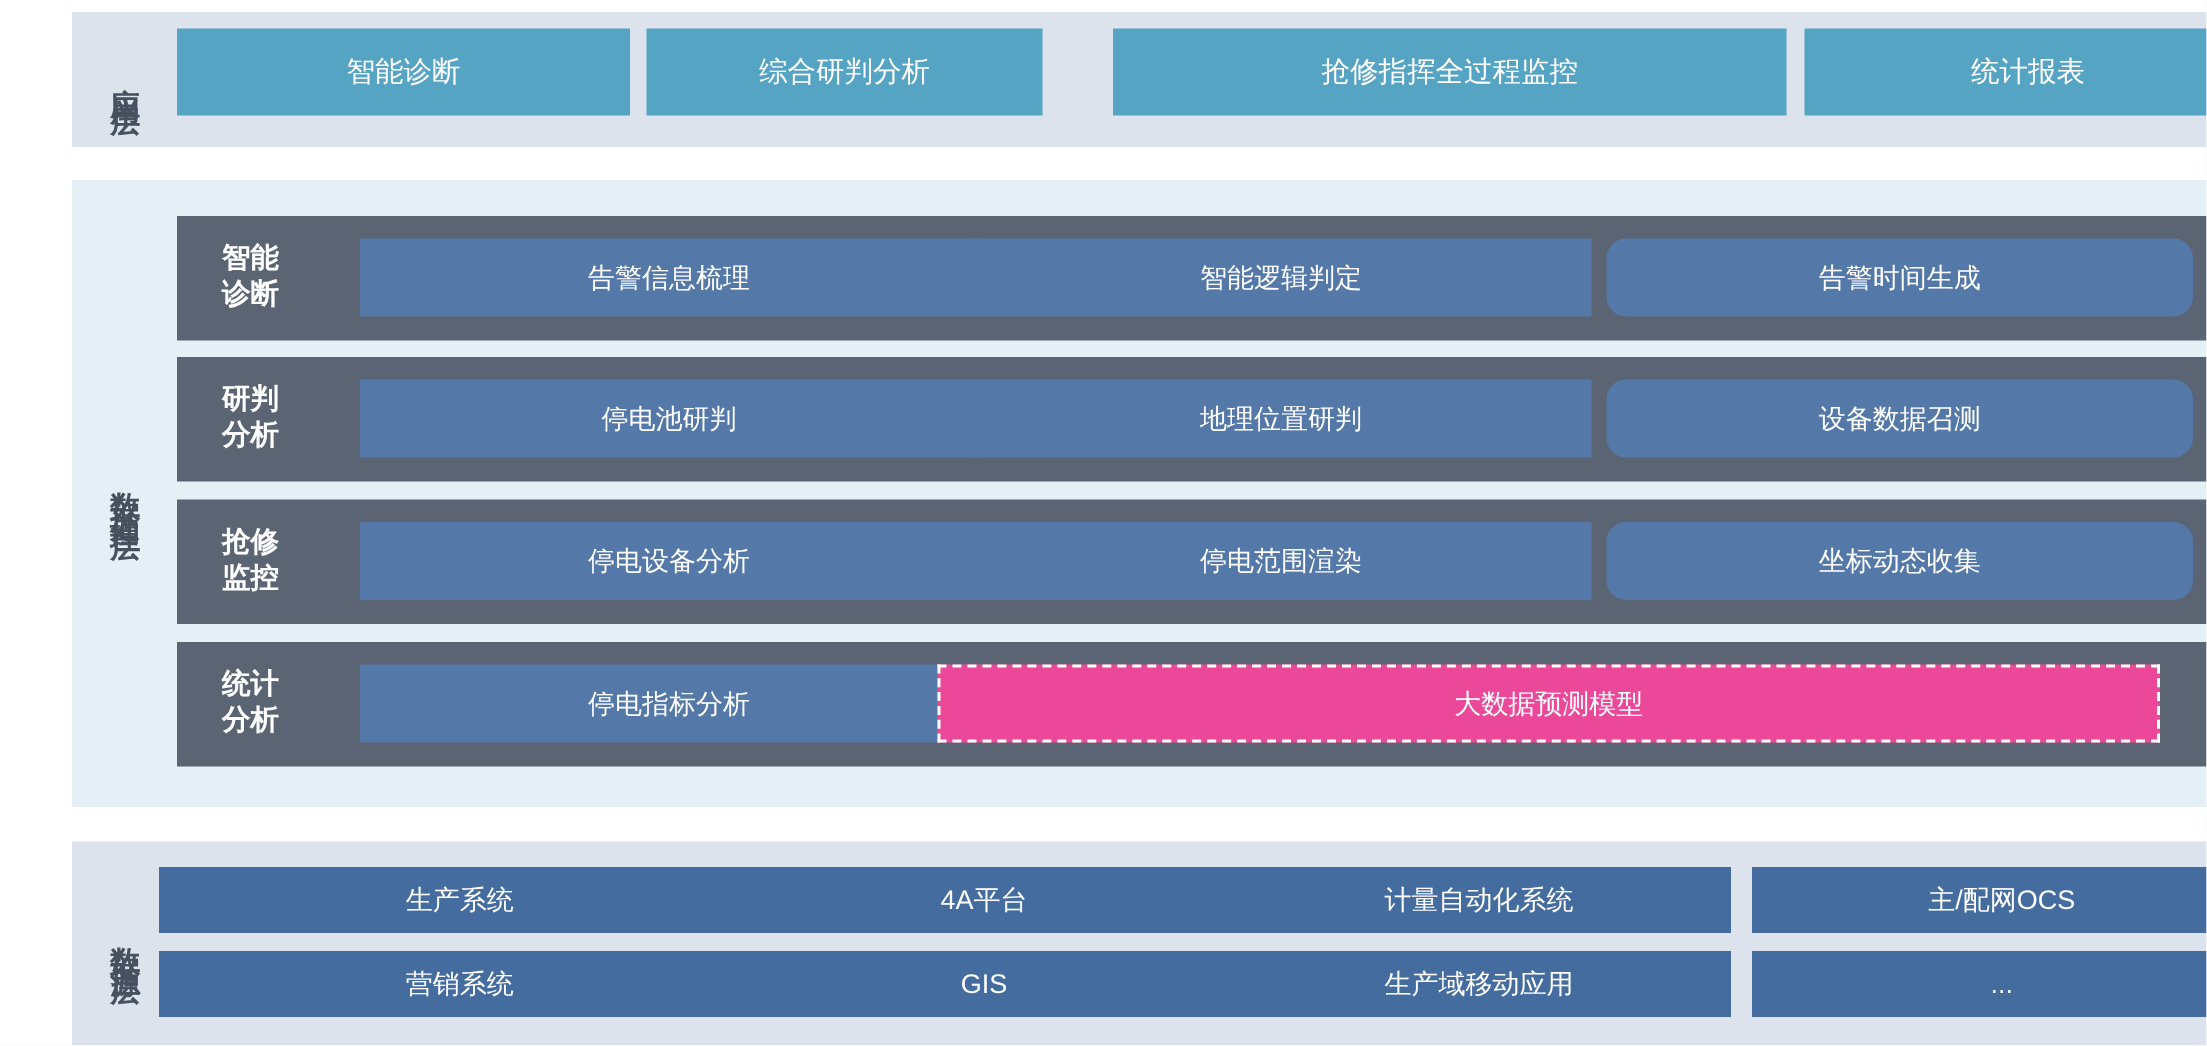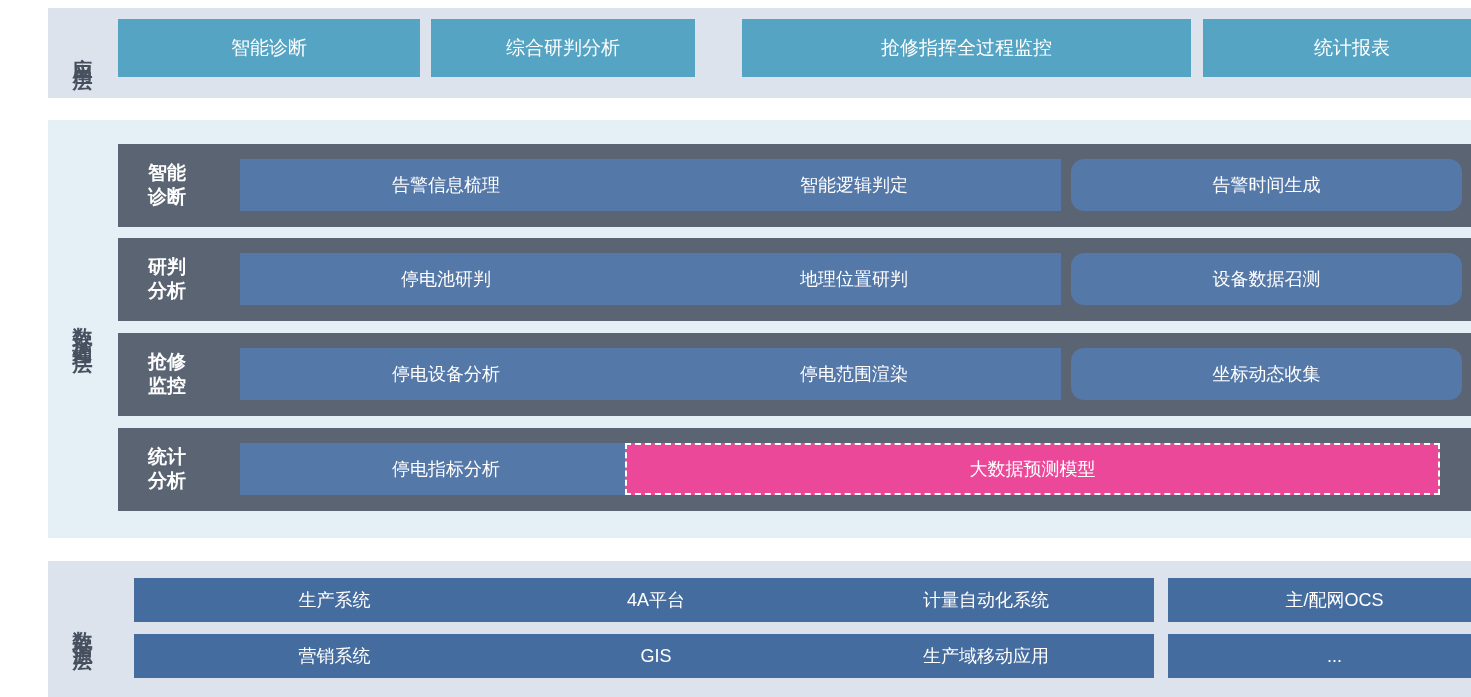--- a/index.html
+++ b/index.html
@@ -42,21 +42,21 @@
   }
   .proc-btn { top:15px; height:52px; background:#5478a8; font-size:18px; }
   .proc-c1 { left:122px; width:412px; }
   .proc-c2 { left:529px; width:414px; }
   .proc-c3 { left:953px; width:391px;border-radius:13px; }
   .proc-dashed { left:507px; width:815px; background:#ec4899; border:2px dashed #ffffff; }
 
   
   .src-btn { height:44px; background:#456c9e; font-size:18px; }
   .src-r1 { top:17px; } .src-r2 { top:73px; }
-  .src-c1 { left:86px;   width:401px; }
+  .src-c1 { left:58px;   width:401px; }
   .src-c2 { left:440px;  width:336px; }
   .src-c3 { left:770px;  width:336px; }
   .src-c4 { left:1120px; width:333px; }
 </style>
 </head>
 <body>
 
 <div class="canvas">
 
   <div class="band band-app">

